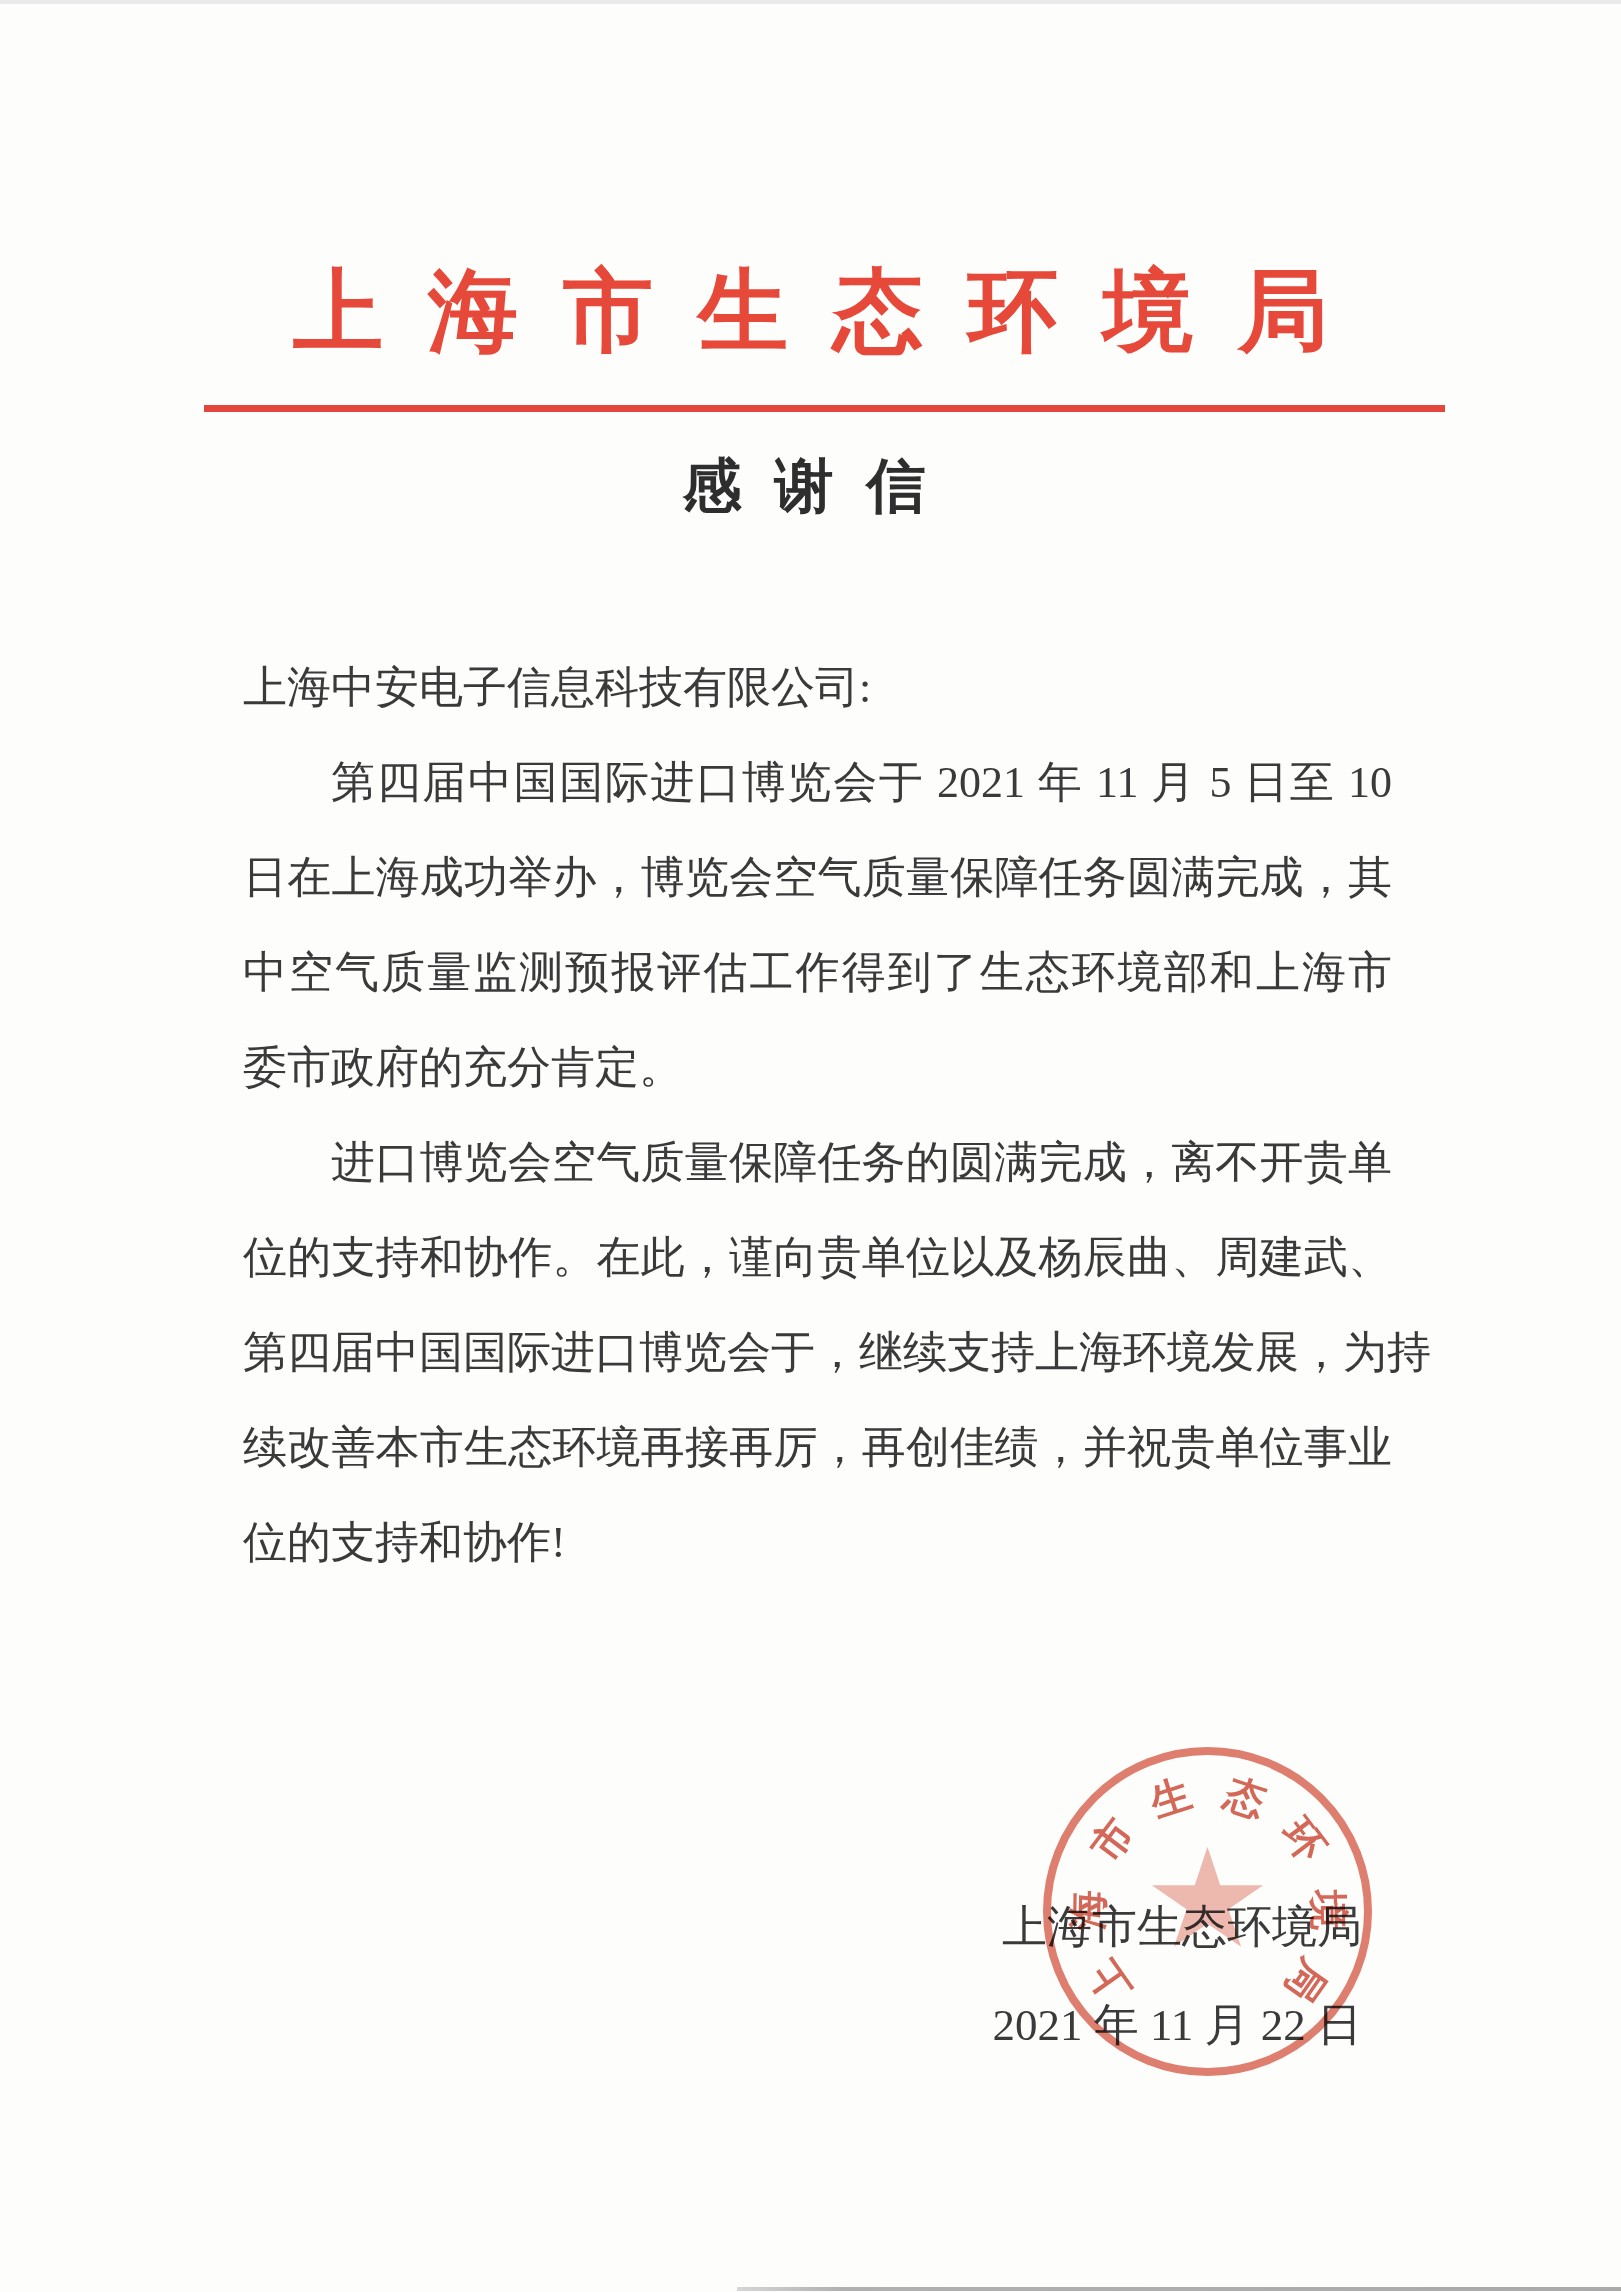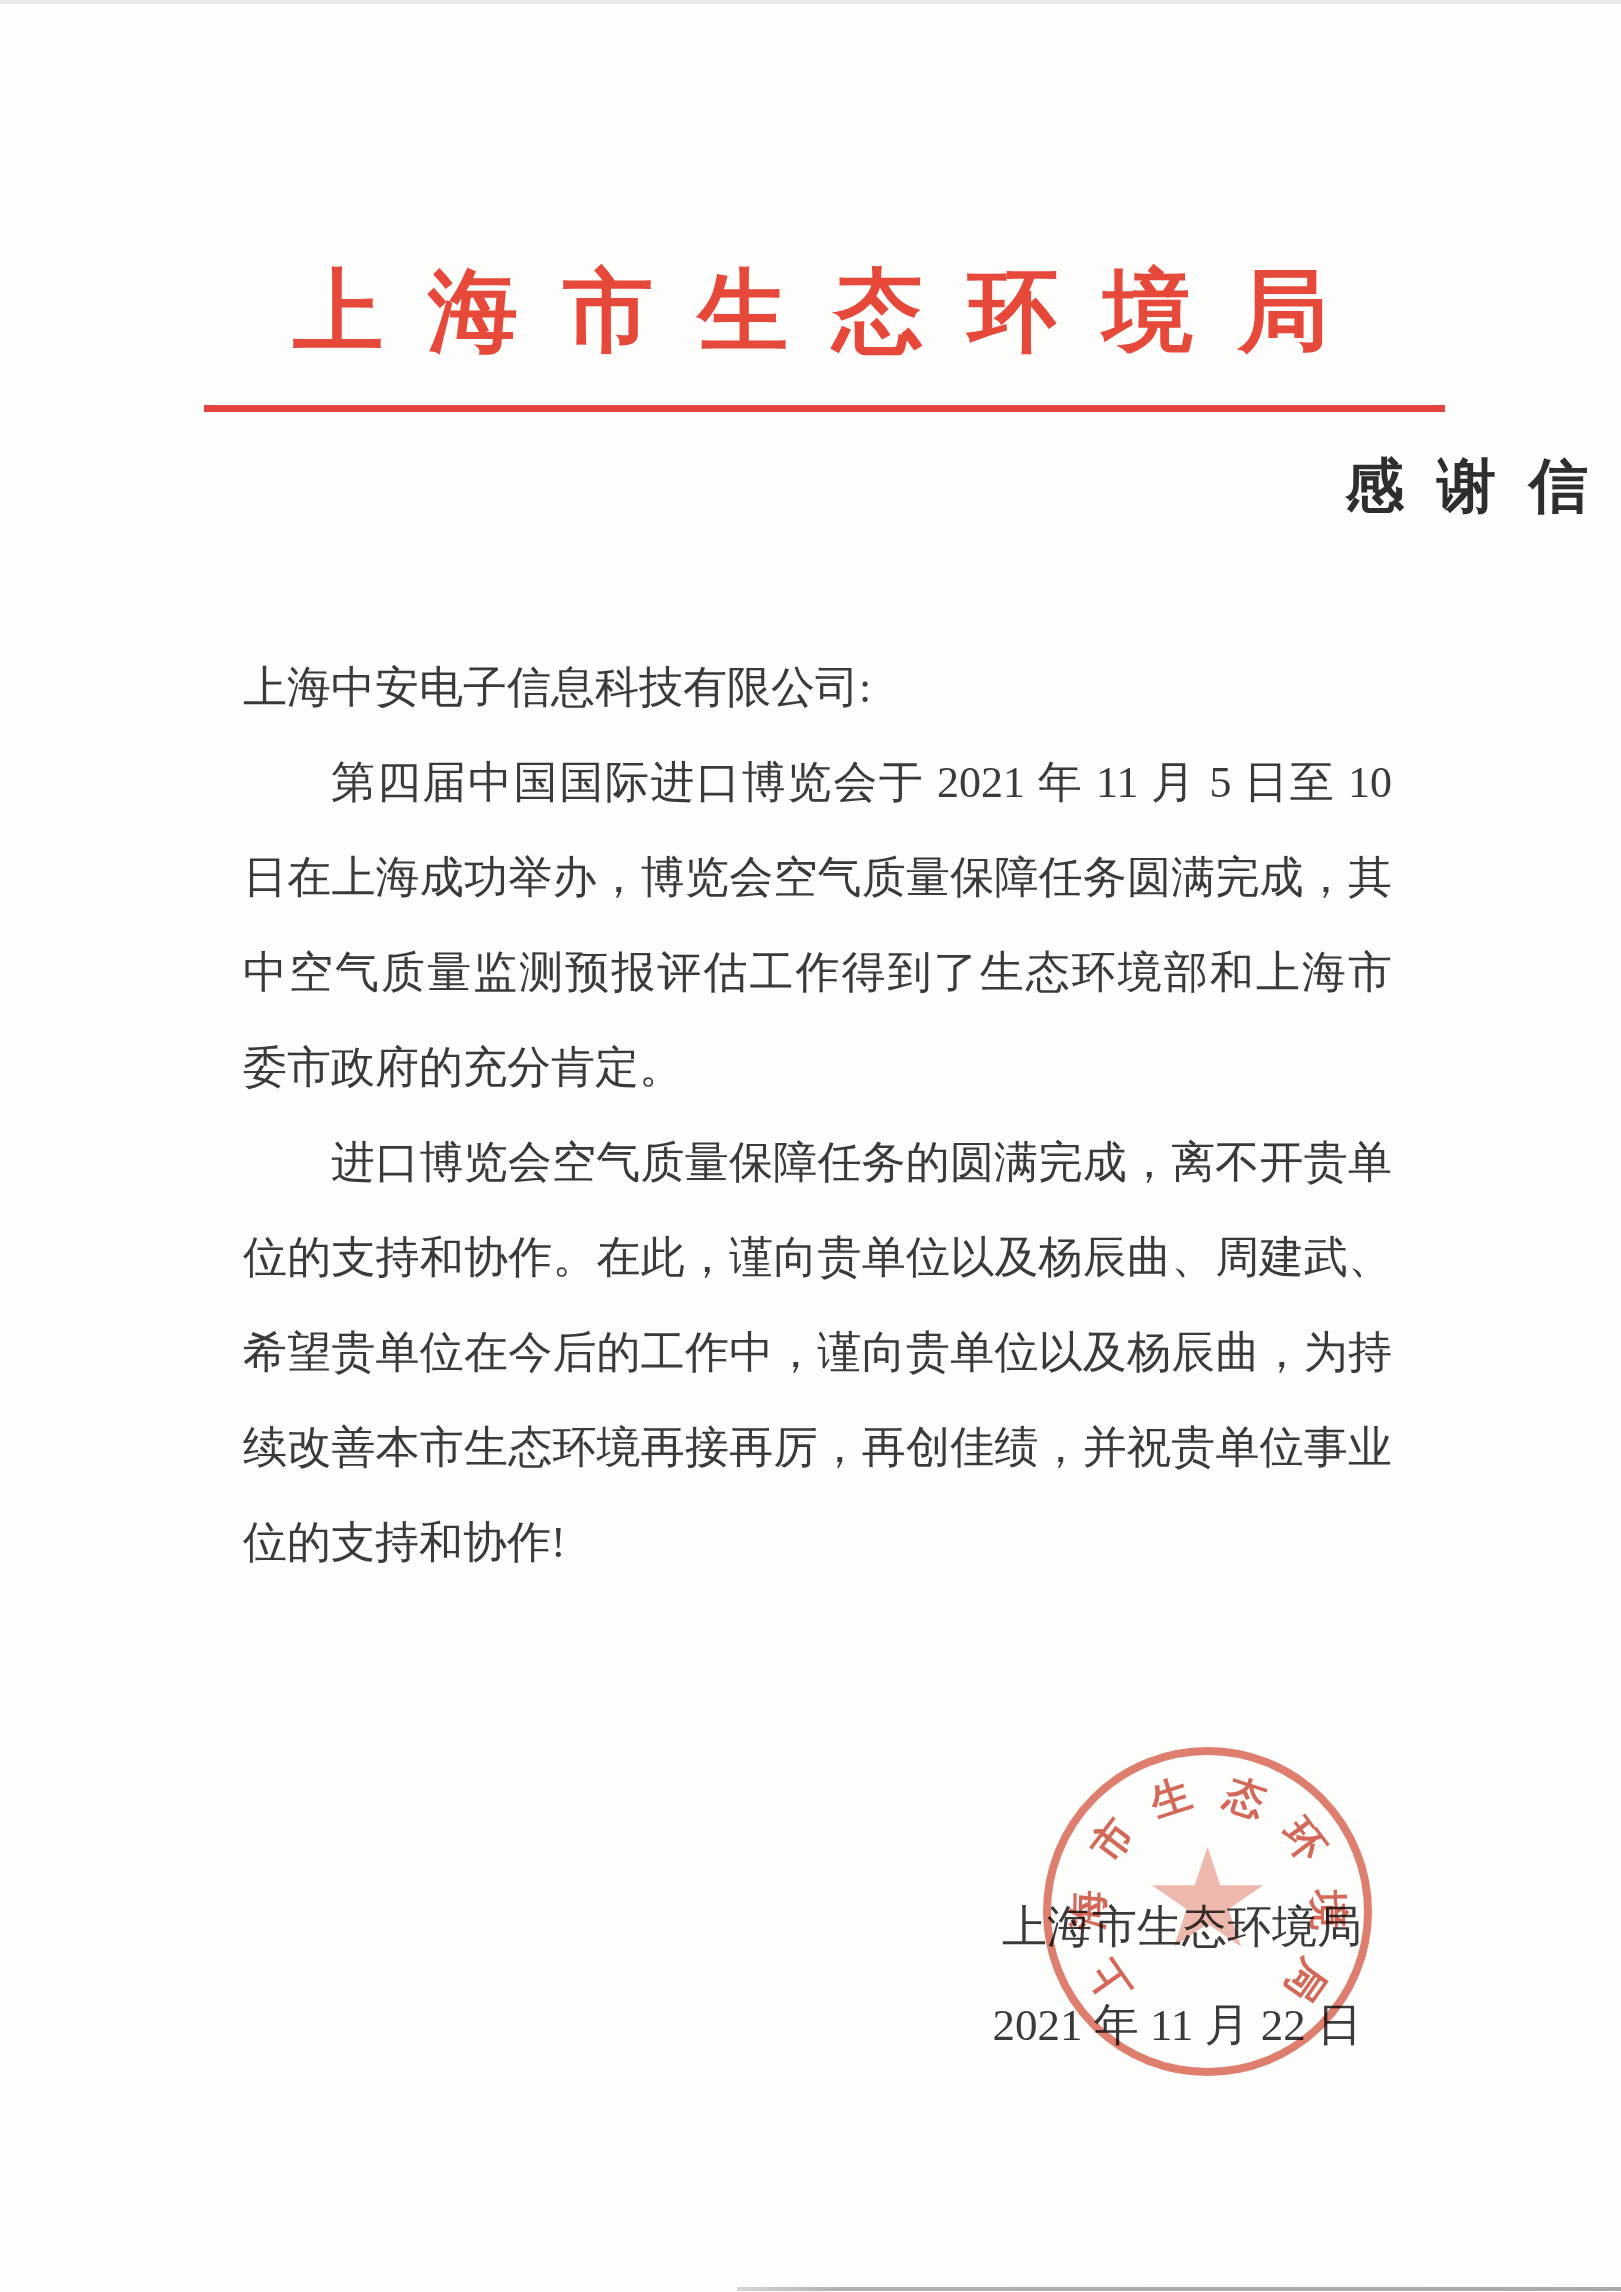--- a/index.html
+++ b/index.html
@@ -41,21 +41,21 @@
     height: 6.9px;
     background: #e2463c;
   }
 
   
   .doc-title {
     position: absolute;
     top: 443px;
     left: 0;
     width: 100%;
-    text-align: right;
+    text-align: center;
     font-size: 59px;
     line-height: 78px;
     font-weight: 700;
     letter-spacing: 33px;
     padding-left: 20px;
     box-sizing: border-box;
     color: #2e2e2e;
     white-space: nowrap;
   }
 
@@ -160,21 +160,21 @@
   <div class="doc-title">感谢信</div>
 
   <div class="letter-body">
     <div class="line no-just">上海中安电子信息科技有限公司:</div>
     <div class="line indent">第四届中国国际进口博览会于 2021 年 11 月 5 日至 10</div>
     <div class="line">日在上海成功举办，博览会空气质量保障任务圆满完成，其</div>
     <div class="line">中空气质量监测预报评估工作得到了生态环境部和上海市</div>
     <div class="line no-just">委市政府的充分肯定。</div>
     <div class="line indent">进口博览会空气质量保障任务的圆满完成，离不开贵单</div>
     <div class="line">位的支持和协作。在此，谨向贵单位以及杨辰曲、周建武、</div>
-    <div class="line">希望贵单位在今后的工作中，谨向贵单位以及杨辰曲，为持</div>
+    <div class="line">第四届中国国际进口博览会于，继续支持上海环境发展，为持</div>
     <div class="line">续改善本市生态环境再接再厉，再创佳绩，并祝贵单位事业</div>
     <div class="line no-just">位的支持和协作!</div>
   </div>
 
   <div class="signature-block">
     <div>上海市生态环境局</div>
     <div>2021 年 11 月 22 日</div>
   </div>
 
   <div class="stamp">

